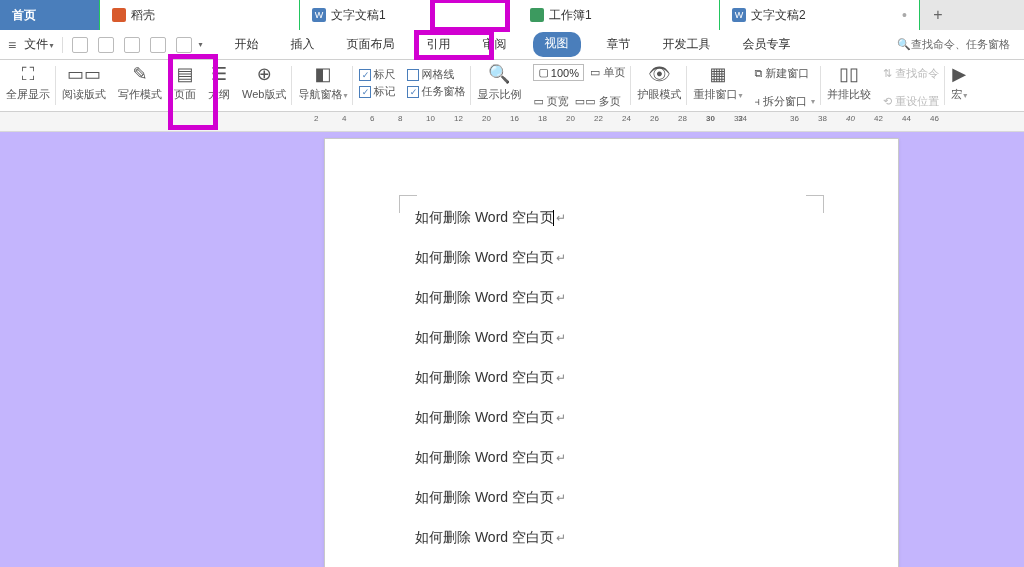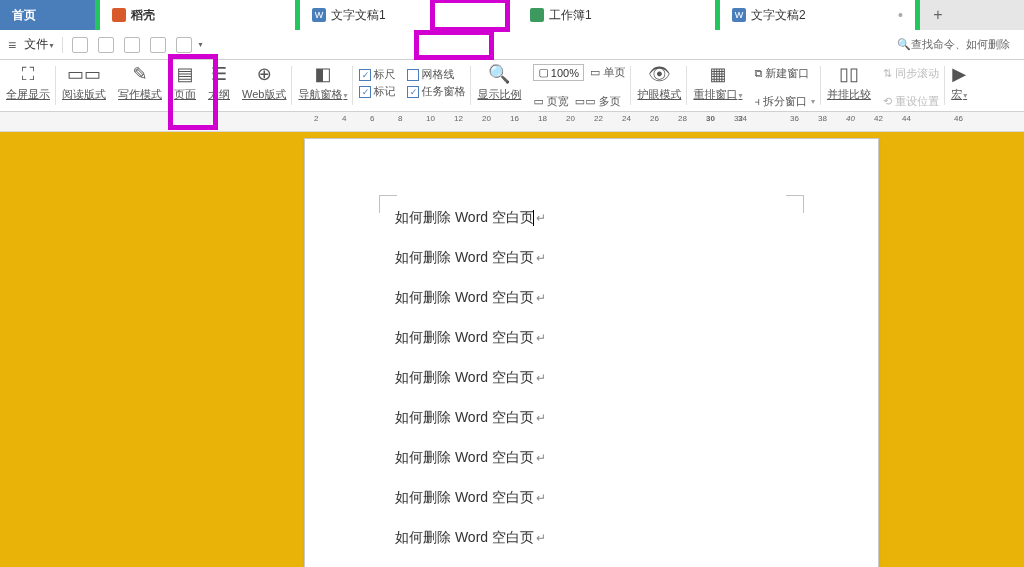--- a/index.html
+++ b/index.html
@@ -1,20 +1,20 @@
 <!DOCTYPE html>
 <html><head>
 <meta charset="utf-8">
 <style>
   * { box-sizing: border-box; margin: 0; padding: 0; }
   body { font-family: "Microsoft YaHei", sans-serif; font-size: 12px; background: #fff; color: #333; width: 1024px; height: 567px; overflow: hidden; }
 
   
   .tabs-bar { display: flex; height: 30px; background: #e6e6e6; align-items: stretch; }
-  .tab { display: flex; align-items: center; padding: 0 12px; min-width: 100px; border-right: 5px solid #22c55e; cursor: pointer; position: relative; }
+  .tab { display: flex; align-items: center; padding: 0 12px; min-width: 100px; border-right: 1px solid #22c55e; cursor: pointer; position: relative; }
   .tab.active { background: #4a7ebb; color: #fff; font-weight: bold; }
   .tab.inactive { background: #fff; }
   .tab-icon { width: 14px; height: 14px; margin-right: 5px; display: inline-block; }
   .tab-mod { margin-left: auto; padding-left: 10px; color: #aaa; font-size: 14px; }
   .add-tab { width: 36px; display:flex; align-items:center; justify-content:center; font-size:16px; color:#666; background:#e6e6e6; }
 
   
   .ico-d { background:#d85a2c; border-radius:2px; }
   .ico-w { background:#4a7ebb; border-radius:2px; color:#fff; font-size:9px; line-height:14px; text-align:center; }
   .ico-s { background:#3c9a5f; border-radius:2px; }
@@ -30,60 +30,60 @@
   .menu-item { padding:4px 6px; cursor:pointer; }
   .menu-item.active { background:#4a7ebb; color:#fff; border-radius:10px; padding:3px 12px; }
   .search-box { margin-left:auto; display:flex; align-items:center; font-size:11px; color:#666; padding:2px 6px; }
 
   
   .ribbon { display:flex; height:52px; border-bottom:1px solid #d0d0d0; background:#fff; }
   .rgroup { display:flex; flex-direction:column; align-items:center; justify-content:space-between; padding:3px 6px 2px; position:relative; }
   .rgroup.sep::after { content:""; position:absolute; right:0; top:6px; bottom:6px; width:1px; background:#e0e0e0; }
   .big-btn { display:flex; flex-direction:column; align-items:center; gap:2px; color:#555; }
   .big-icon { font-size:18px; height:22px; display:flex; align-items:center; justify-content:center; }
-  .big-lbl { font-size:11px; white-space:nowrap;text-decoration:underline; }
+  .big-lbl { font-size:11px; white-space:nowrap; }
   .cbx { display:flex; align-items:center; gap:2px; font-size:11px; color:#555; margin:1px 0; }
   .cb { width:12px; height:12px; border:1px solid #4a7ebb; display:inline-flex; align-items:center; justify-content:center; font-size:9px; color:#4a7ebb; }
   .cbrow { display:flex; gap:12px; }
   .zoom-box { border:1px solid #bbb; padding:1px 4px; font-size:11px; display:inline-flex; align-items:center; gap:2px; }
   .row { display:flex; gap:6px; align-items:center; }
   .small-btn { display:flex; align-items:center; gap:3px; font-size:11px; color:#555; white-space:nowrap; }
   .dd { font-size:8px; color:#999; margin-left:1px; }
   .disabled { color:#bbb; }
 
   
   .hl-magenta-tab { position:absolute; border:5px solid #d100d1; top:0; left:0; right:0; bottom:0; pointer-events:none; }
   .hl-magenta { position:absolute; border:5px solid #d100d1; pointer-events:none; z-index:50; }
 
   
   .ruler-area { display:flex; height:20px; background:#f5f5f5; border-bottom:1px solid #d9d9d9; font-size:8px; color:#666; overflow:hidden; }
   .vruler { width:24px; }
   .hruler { position:relative; flex:1; }
   .tick { position:absolute; top:2px; }
 
   
-  .workspace { display:flex; height:435px; background:#eab308; }
+  .workspace { display:flex; height:435px; background:#c4b5fd;padding-left:20px; }
   .gutter { width:24px; }
   .doc-scroll { flex:1; display:flex; justify-content:flex-start; padding-left:280px; }
   .page { width:575px; min-height:700px; background:#fff; border:1px solid #c9c9c9; box-shadow:0 1px 3px rgba(0,0,0,.08); margin-top:6px; position:relative; padding:70px 90px 40px 90px; }
   .corner { position:absolute; width:18px; height:18px; border-color:#c0c0c0; }
   .corner.tl { top:56px; left:74px; border-left:1px solid #c0c0c0; border-top:1px solid #c0c0c0; }
   .corner.tr { top:56px; right:74px; border-right:1px solid #c0c0c0; border-top:1px solid #c0c0c0; }
   .para { font-size:14px; color:#333; margin:0 0 22px 0; display:flex; align-items:center; }
   .para-mark { margin-left:2px; color:#888; font-size:12px; }
   .cursor { display:inline-block; width:1px; height:16px; background:#000; margin-left:-1px; vertical-align:middle; }
 </style>
 </head>
 <body>
 
 <div class="tabs-bar">
   <div class="tab active">
       <span>首页</span>
     </div>
-  <div class="tab inactive" style="min-width:200px;font-weight:bold;">
+  <div class="tab inactive" style="min-width:200px;">
     <span class="tab-icon ico-d"></span>
     <span>稻壳</span>
   </div>
   <div class="tab inactive" style="min-width:210px;">
     <span class="tab-icon ico-w">W</span>
     <span>文字文稿1</span>
   </div>
   <div class="tab inactive" style="min-width:210px; position:relative;padding-left:20px;">
     <div class="hl-magenta-tab" style="left:-80px; width:80px; height:34px; top:-2px; right:auto;"></div>
     <span class="tab-icon ico-s"></span>
@@ -104,23 +104,34 @@
     <span class="hamburger">≡</span>
     <span class="file-label"><span>文件</span> <span class="small-dd">▾</span></span>
     <span style="width:1px;height:16px;background:#ddd;display:inline-block;"></span>
     <span class="qa-btn"></span>
     <span class="qa-btn"></span>
     <span class="qa-btn"></span>
     <span class="qa-btn"></span>
     <span class="qa-btn"></span>
     <span class="small-dd">▾</span>
   </div>
+  <div class="menu-items">
+    <span class="menu-item">开始</span>
+    <span class="menu-item">插入</span>
+    <span class="menu-item">页面布局</span>
+    <span class="menu-item">引用</span>
+    <span class="menu-item">审阅</span>
+    <span class="menu-item active">视图</span>
+    <span class="menu-item">章节</span>
+    <span class="menu-item">开发工具</span>
+    <span class="menu-item">会员专享</span>
+  </div>
   <div class="search-box">
     <span>🔍</span>
-    <span>查找命令、如何删除</span>
+    <span>查找命令、任务窗格</span>
   </div>
 </div>
 
 <div class="ribbon" style="position:relative;">
 
   <div class="hl-magenta" style="left:414px; top:-30px; width:80px; height:30px;"></div>
 
   <div class="hl-magenta" style="left:168px; top:-6px; width:50px; height:76px;"></div>
 
   <div class="rgroup sep">
@@ -223,21 +234,21 @@
     <span class="small-btn">⧉ <span>新建窗口</span></span>
     <span class="small-btn" style="margin-top:6px;">⫞ <span>拆分窗口</span><span class="dd">▾</span></span>
   </div>
   <div class="rgroup">
     <div class="big-btn">
         <span class="big-icon">▯▯</span>
         <span class="big-lbl">并排比较</span>
       </div>
   </div>
   <div class="rgroup sep" style="align-items:flex-start; padding-top:6px;">
-    <span class="small-btn disabled">⇅ <span>同步滚动</span></span>
+    <span class="small-btn disabled">⇅ <span>查找命令</span></span>
     <span class="small-btn disabled" style="margin-top:6px;">⟲ <span>重设位置</span></span>
   </div>
   <div class="rgroup">
     <div class="big-btn">
         <span class="big-icon">▶</span>
         <span class="big-lbl"><span>宏</span><span class="dd">▾</span></span>
       </div>
   </div>
 </div>
 
@@ -259,21 +270,21 @@
       <span class="tick" style="left: 626px;">26</span>
       <span class="tick" style="left: 654px; text-align: center;">28</span>
       <span class="tick" style="left: 682px; font-weight: bold;">30</span>
       <span class="tick" style="left: 710px;">32</span>
       <span class="tick" style="left: 714px;">34</span>
       <span class="tick" style="left: 766px;">36</span>
       <span class="tick" style="left: 794px;">38</span>
       <span class="tick" style="left: 822px; font-style: italic;">40</span>
       <span class="tick" style="left: 850px;">42</span>
       <span class="tick" style="left: 878px;">44</span>
-      <span class="tick" style="left: 930px;">46</span>
+      <span class="tick" style="left: 906px;">46</span>
     </div>
 </div>
 
 <div class="workspace">
   <div class="gutter"></div>
   <div class="doc-scroll">
     <div class="page">
       <div class="corner tl"></div>
       <div class="corner tr"></div>
       <div id="paras">

